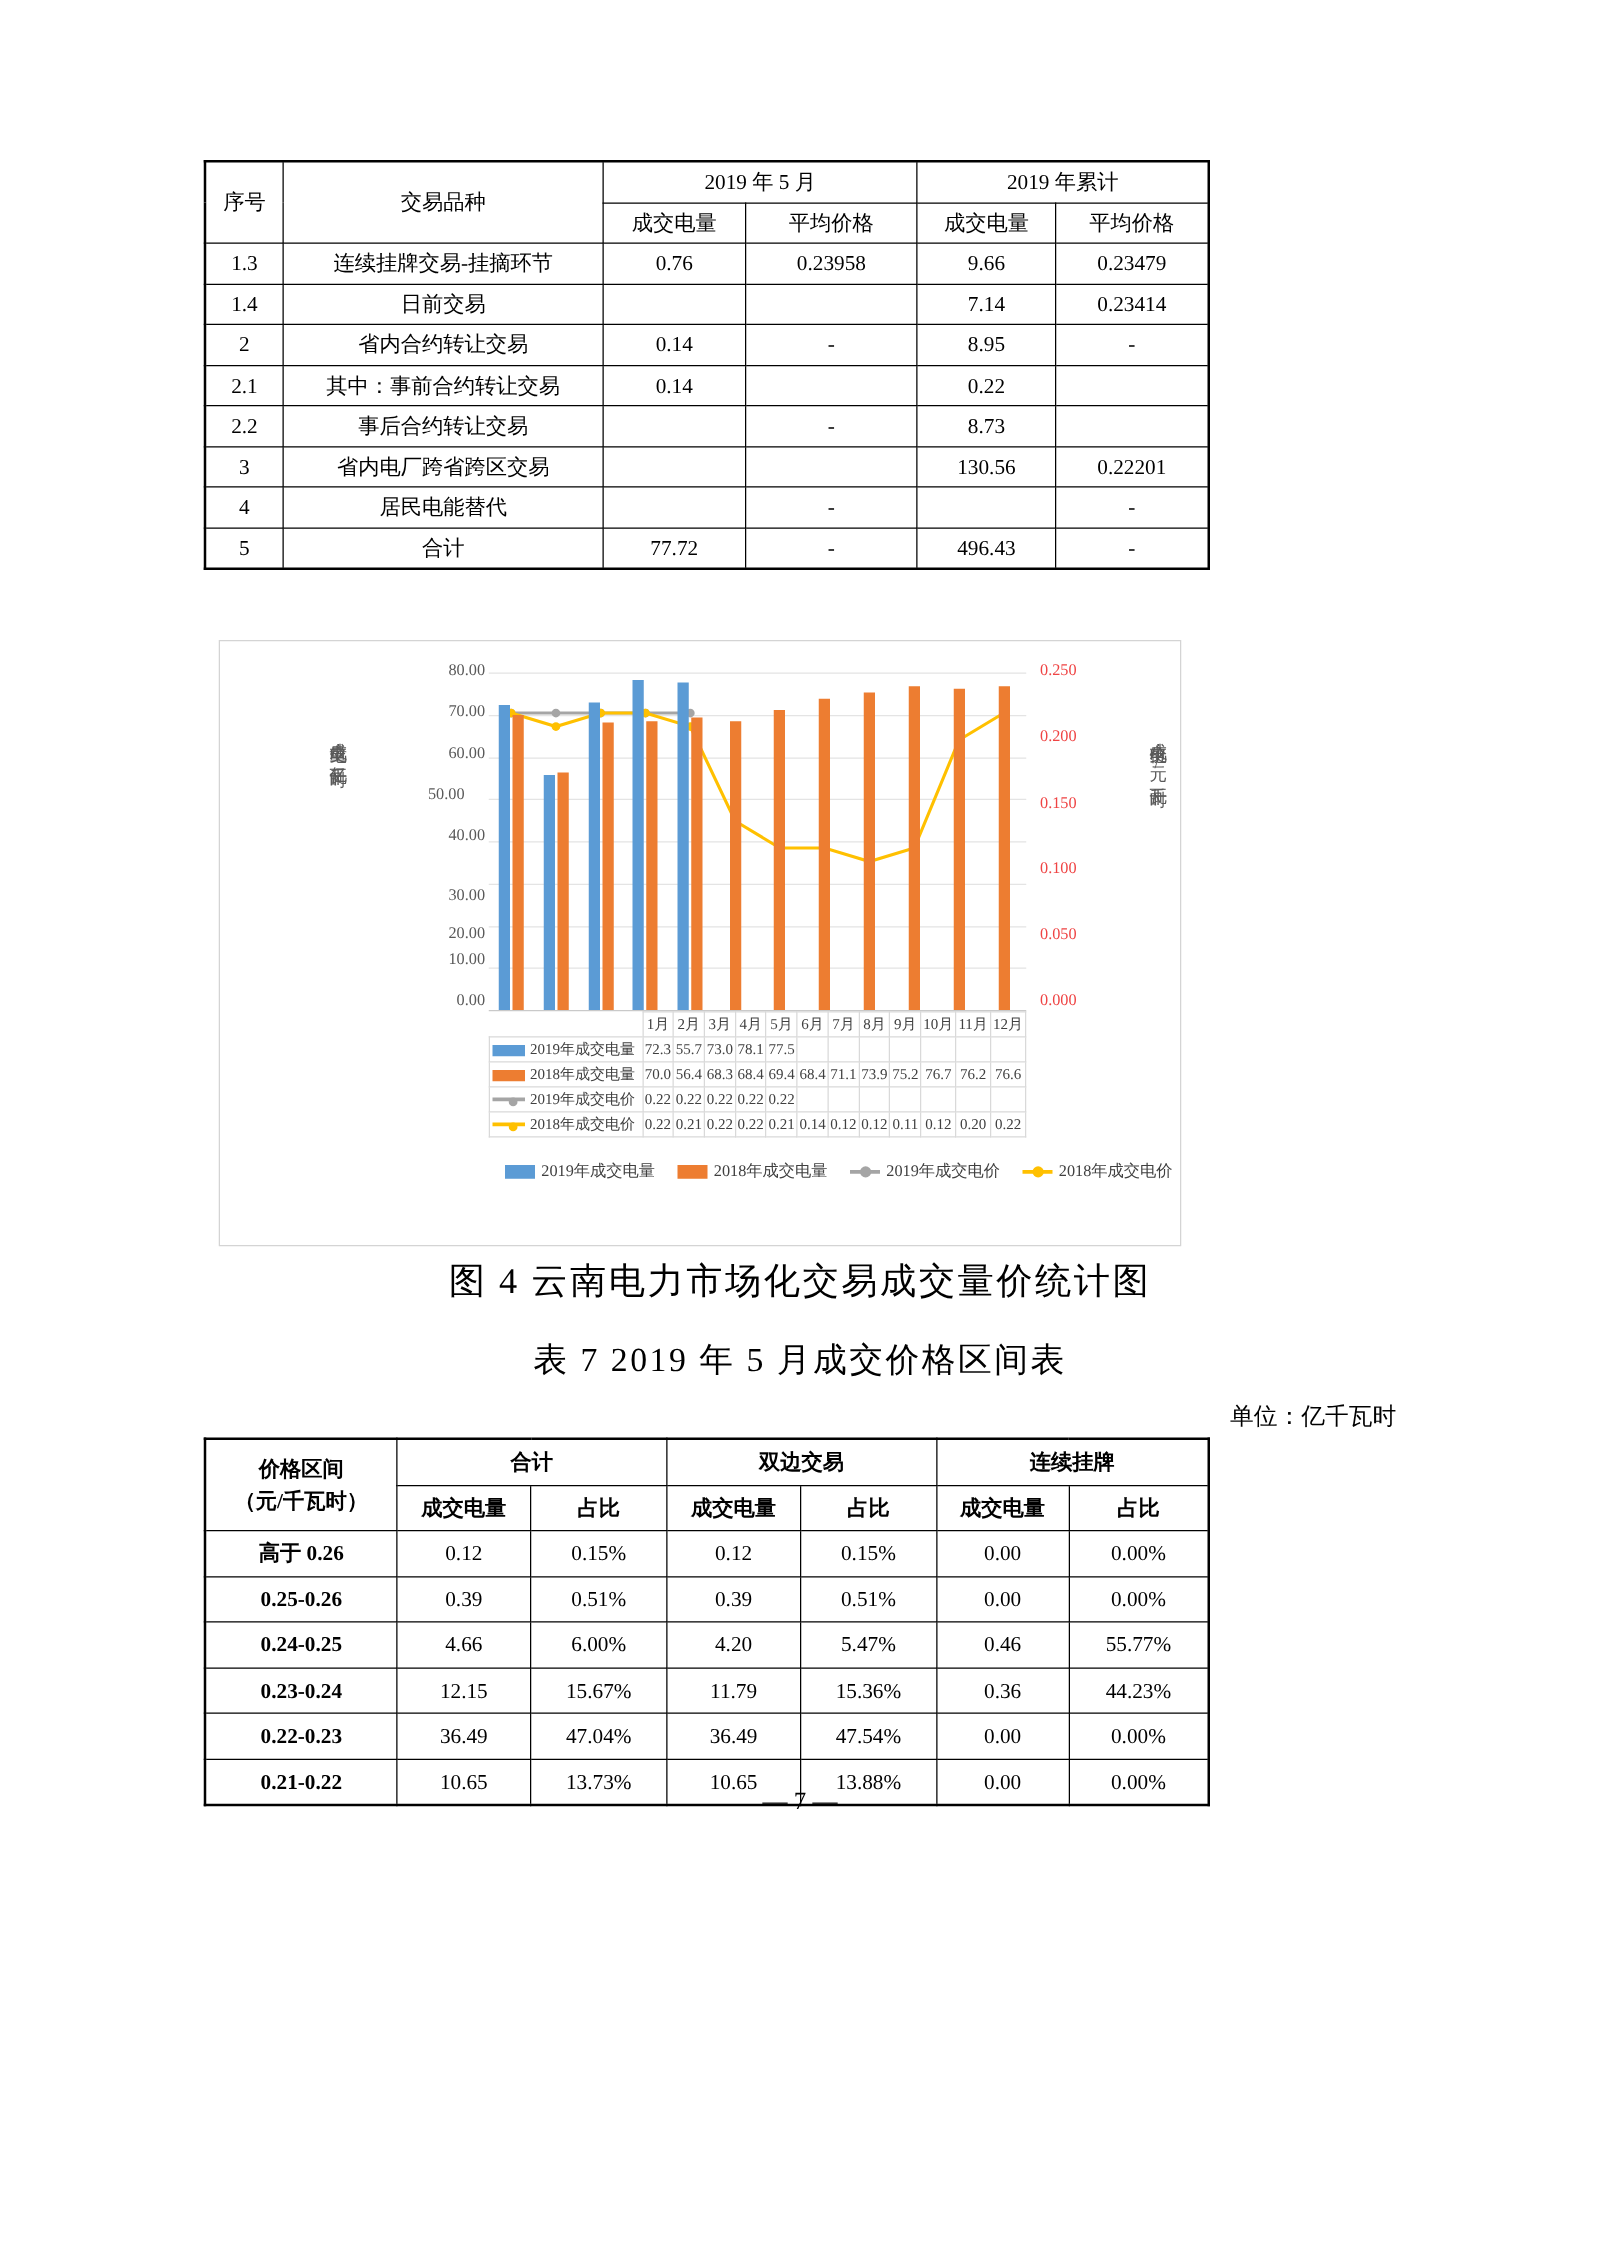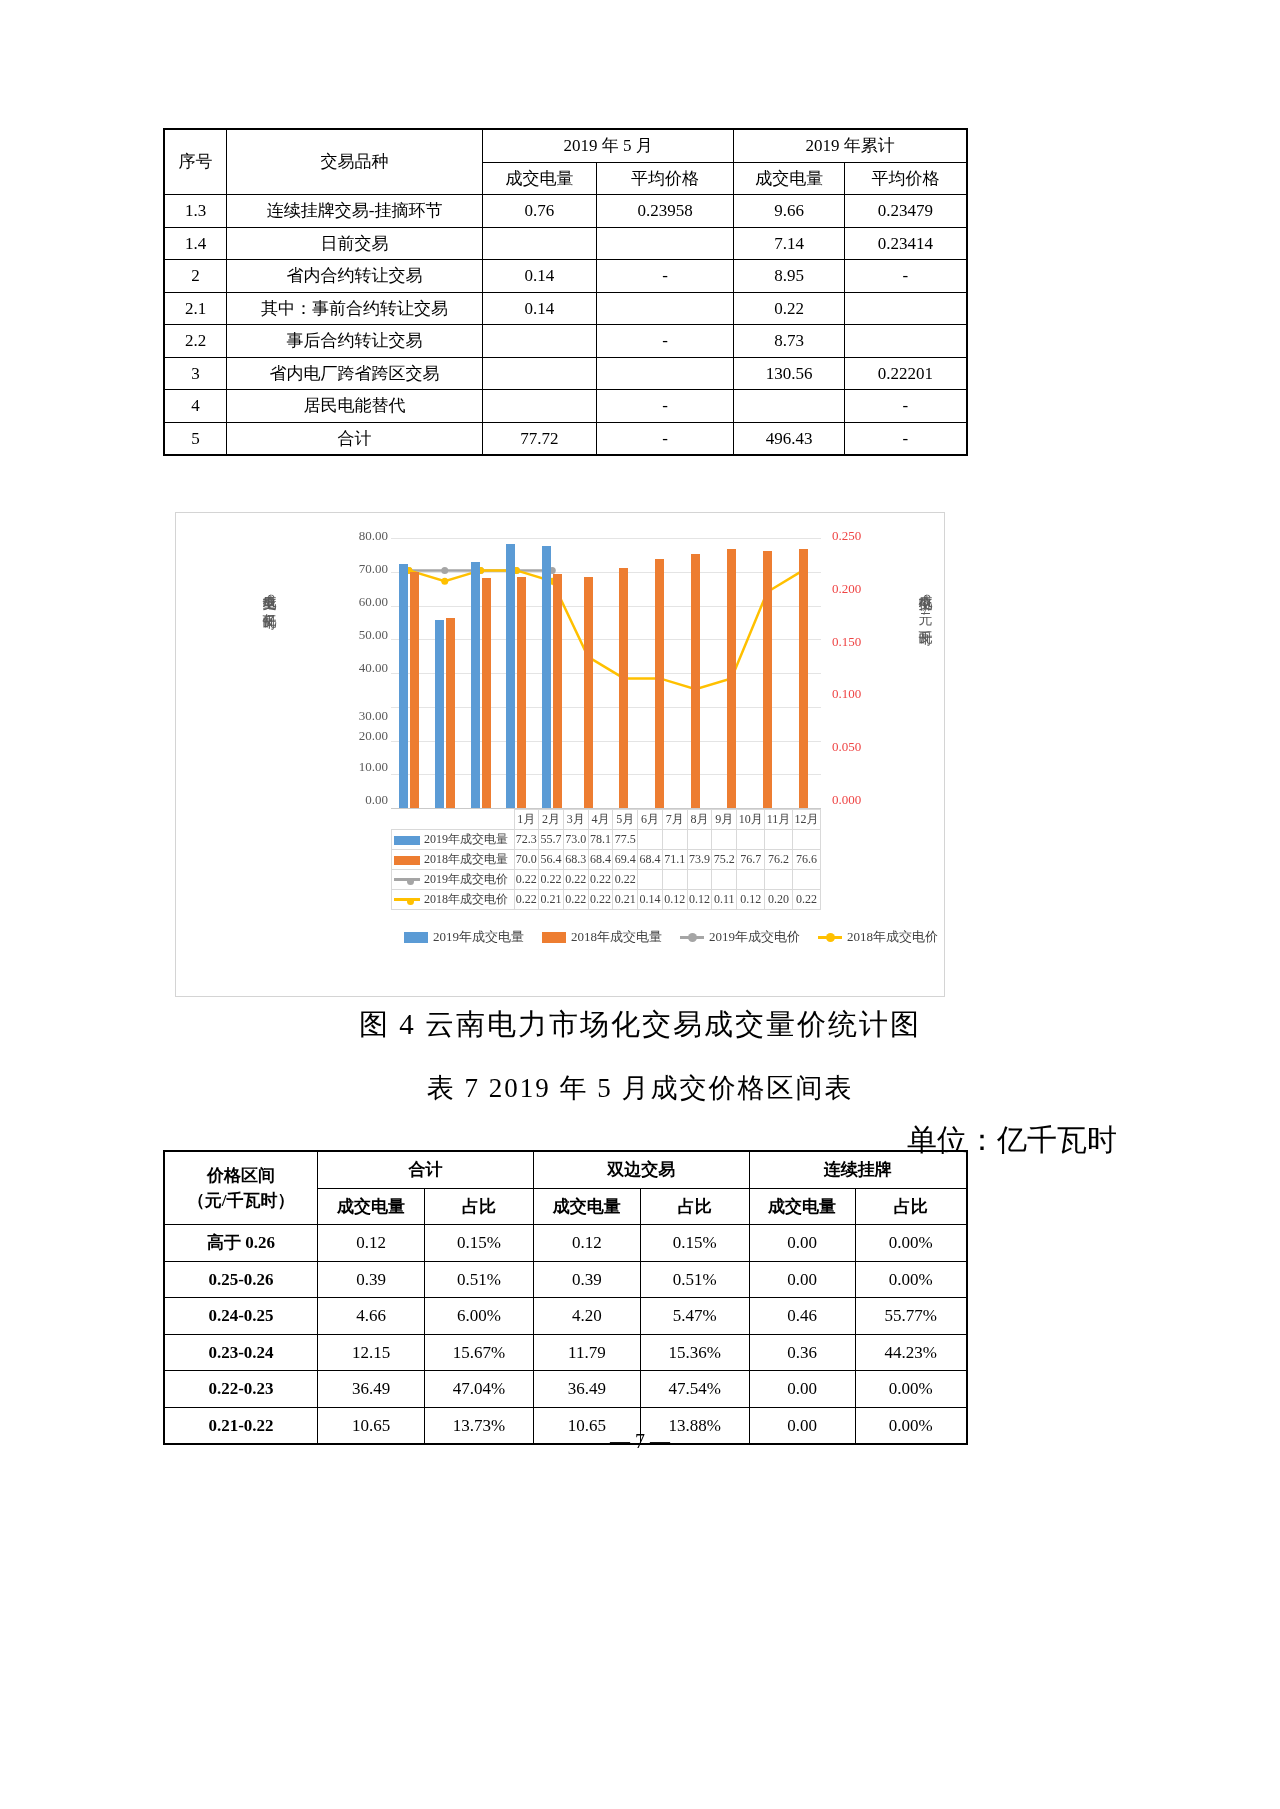--- a/index.html
+++ b/index.html
@@ -215,21 +215,21 @@
     width: 1280px;
     text-align: center;
     font-size: 27px;
     font-family: "Liberation Serif", serif;
     letter-spacing: 2px;
   }
   .unit-line {
     position: absolute;
     right: 163px;
     top: 1120px;
-    font-size: 30px;
+    font-size: 19px;
     font-family: "Liberation Serif", serif;
   }
   .bottom-table-wrap {
     position: absolute;
     left: 163px;
     top: 1150px;
     width: 805px;
   }
   table.doc-table2 {
     border-collapse: collapse;
@@ -344,24 +344,24 @@
 
   <div class="chart-box">
     <div class="chart-inner">
       <div class="y-axis-title-left">成交电量：亿千瓦时</div>
       <div class="y-axis-title-right">成交电价：元/千瓦时</div>
 
       <div class="ylabels">
         <div style="top:0px;text-align:right;">80.00</div>
         <div style="top:33px;">70.00</div>
         <div style="top:66px;">60.00</div>
-        <div style="top:99px;">50.00</div>
+        <div style="top:99px;text-align:center;">50.00</div>
         <div style="top:132px;">40.00</div>
         <div style="top:180px;">30.00</div>
-        <div style="top:200px;">20.00</div>
+        <div style="top:210px;">20.00</div>
         <div style="top:231px;">10.00</div>
         <div style="top:264px;">0.00</div>
       </div>
 
       <div class="ylabels2">
         <div style="top:0px;">0.250</div>
         <div style="top:53px;">0.200</div>
         <div style="top:106px;">0.150</div>
         <div style="top:158px;">0.100</div>
         <div style="top:211px;">0.050</div>

